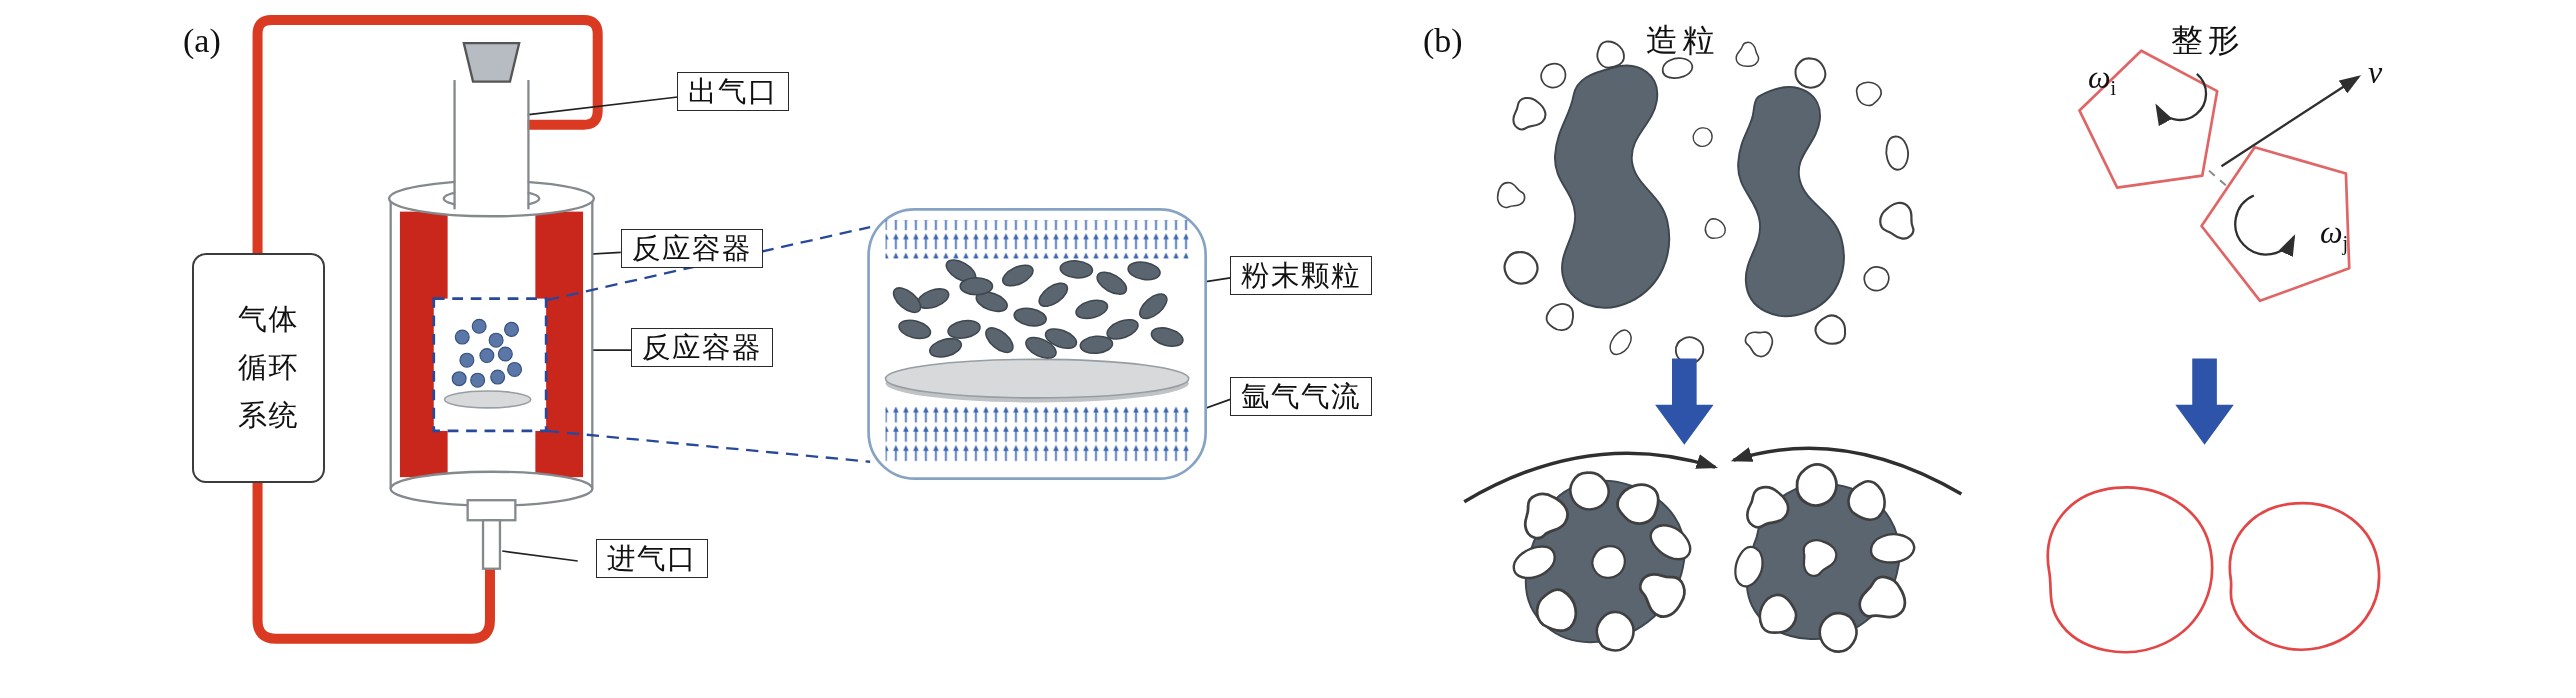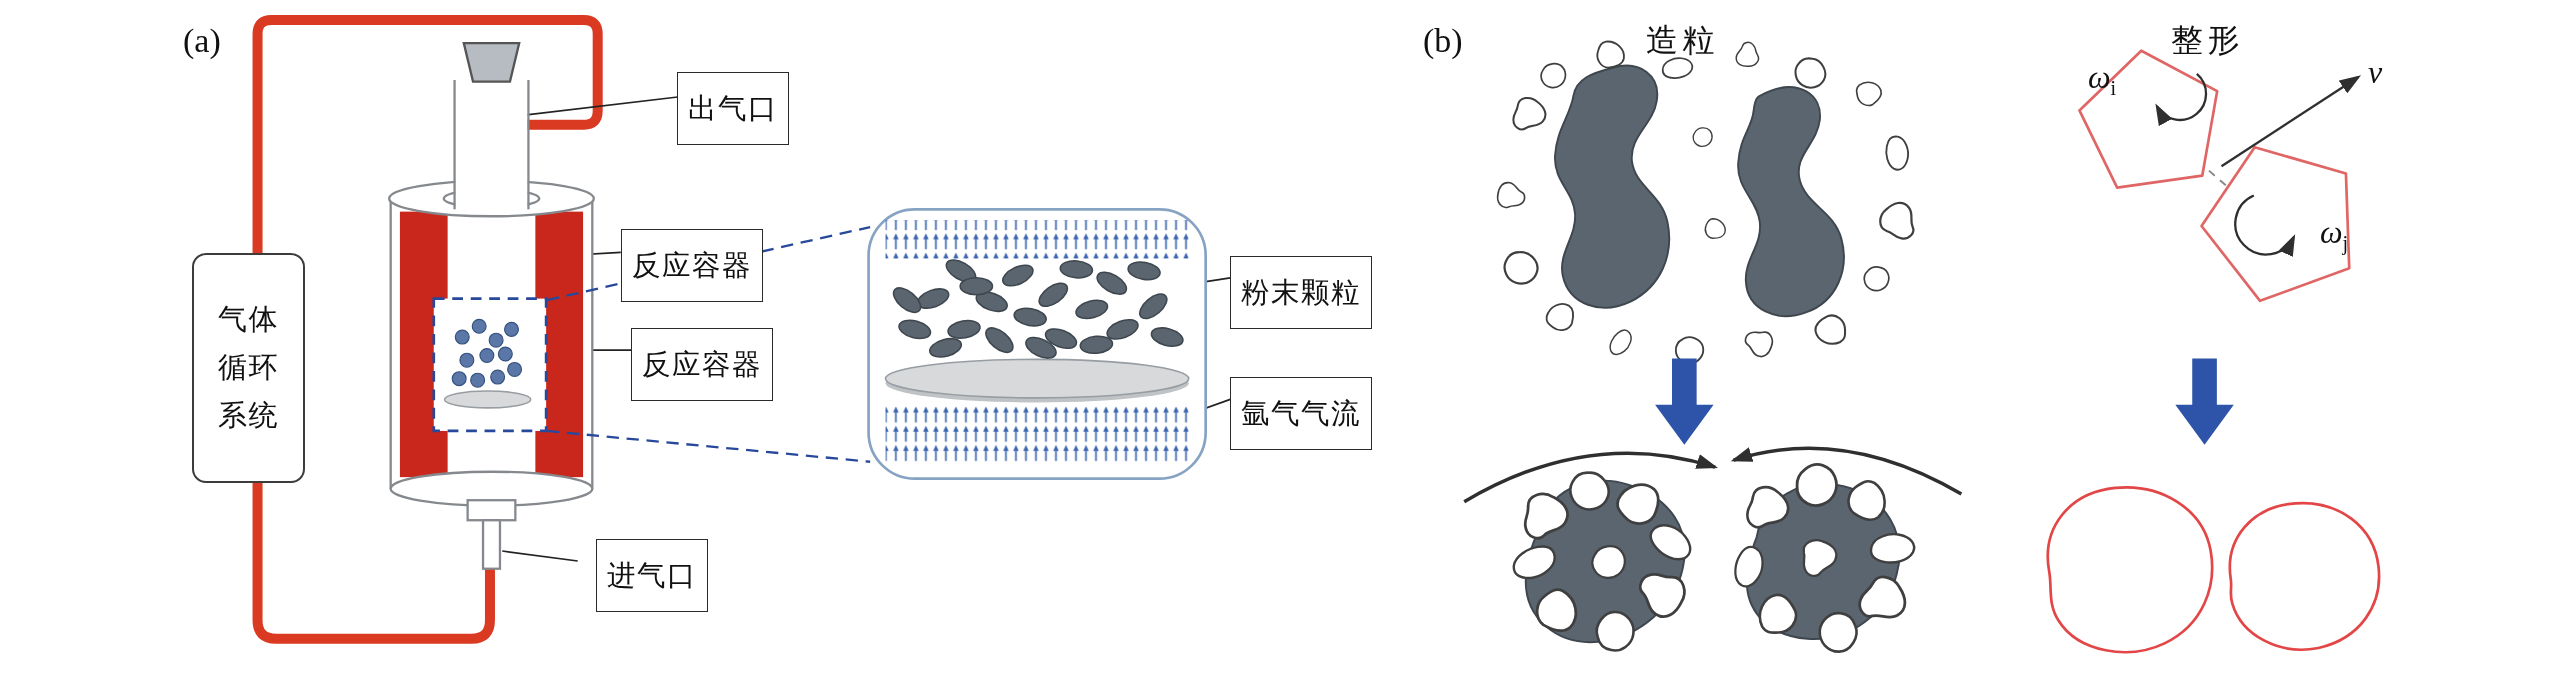--- a/index.html
+++ b/index.html
@@ -3,25 +3,25 @@
 <meta charset="utf-8">
 <style>
   html,body{margin:0;padding:0;background:#fff;}
   .stage{position:relative;width:2576px;height:698px;background:#fff;overflow:hidden;
          font-family:"Liberation Serif", serif;color:#111;}
   .art{position:absolute;left:0;top:0;}
 
   .tag{position:absolute;font-size:34px;}
   .title{position:absolute;font-size:32px;letter-spacing:4.6px;}
   .callout{position:absolute;border:1.5px solid var(--label_border,#2a2a2a);background:#fff;
-           font-size:28.5px;line-height:1.3;padding:17px 10px;letter-spacing:1.5px;white-space:nowrap;}
+           font-size:28.5px;line-height:1.3;padding:0 10px;letter-spacing:1.5px;white-space:nowrap;}
   .gasbox{position:absolute;left:192px;top:253px;width:109px;height:226px;
           border:2.3px solid #3c3c3c;border-radius:14px;background:#fff;
           display:flex;flex-direction:column;align-items:center;justify-content:center;
-          gap:7.7px;font-size:29px;letter-spacing:1.5px;}
+          gap:7.7px;font-size:29px;letter-spacing:1.5px;padding-left:20px;}
   .math{position:absolute;font-size:32px;font-style:italic;}
   .math sub{font-size:20px;font-style:normal;}
 
   
   .pipe{fill:none;stroke:var(--pipe_red,#d93a21);stroke-width:13;stroke-linejoin:round;stroke-linecap:round;}
   .bodyfill{fill:#fff;stroke:none;}
   .wall{stroke:var(--vessel_outline,#85898e);stroke-width:3;fill:none;}
   .outlineFill{fill:#fff;stroke:var(--vessel_outline,#85898e);stroke-width:3;}
   .heater{fill:var(--heater_red,#c9271c);stroke:none;}
   .stopper{fill:#b7bcc2;stroke:#555;stroke-width:3;}

